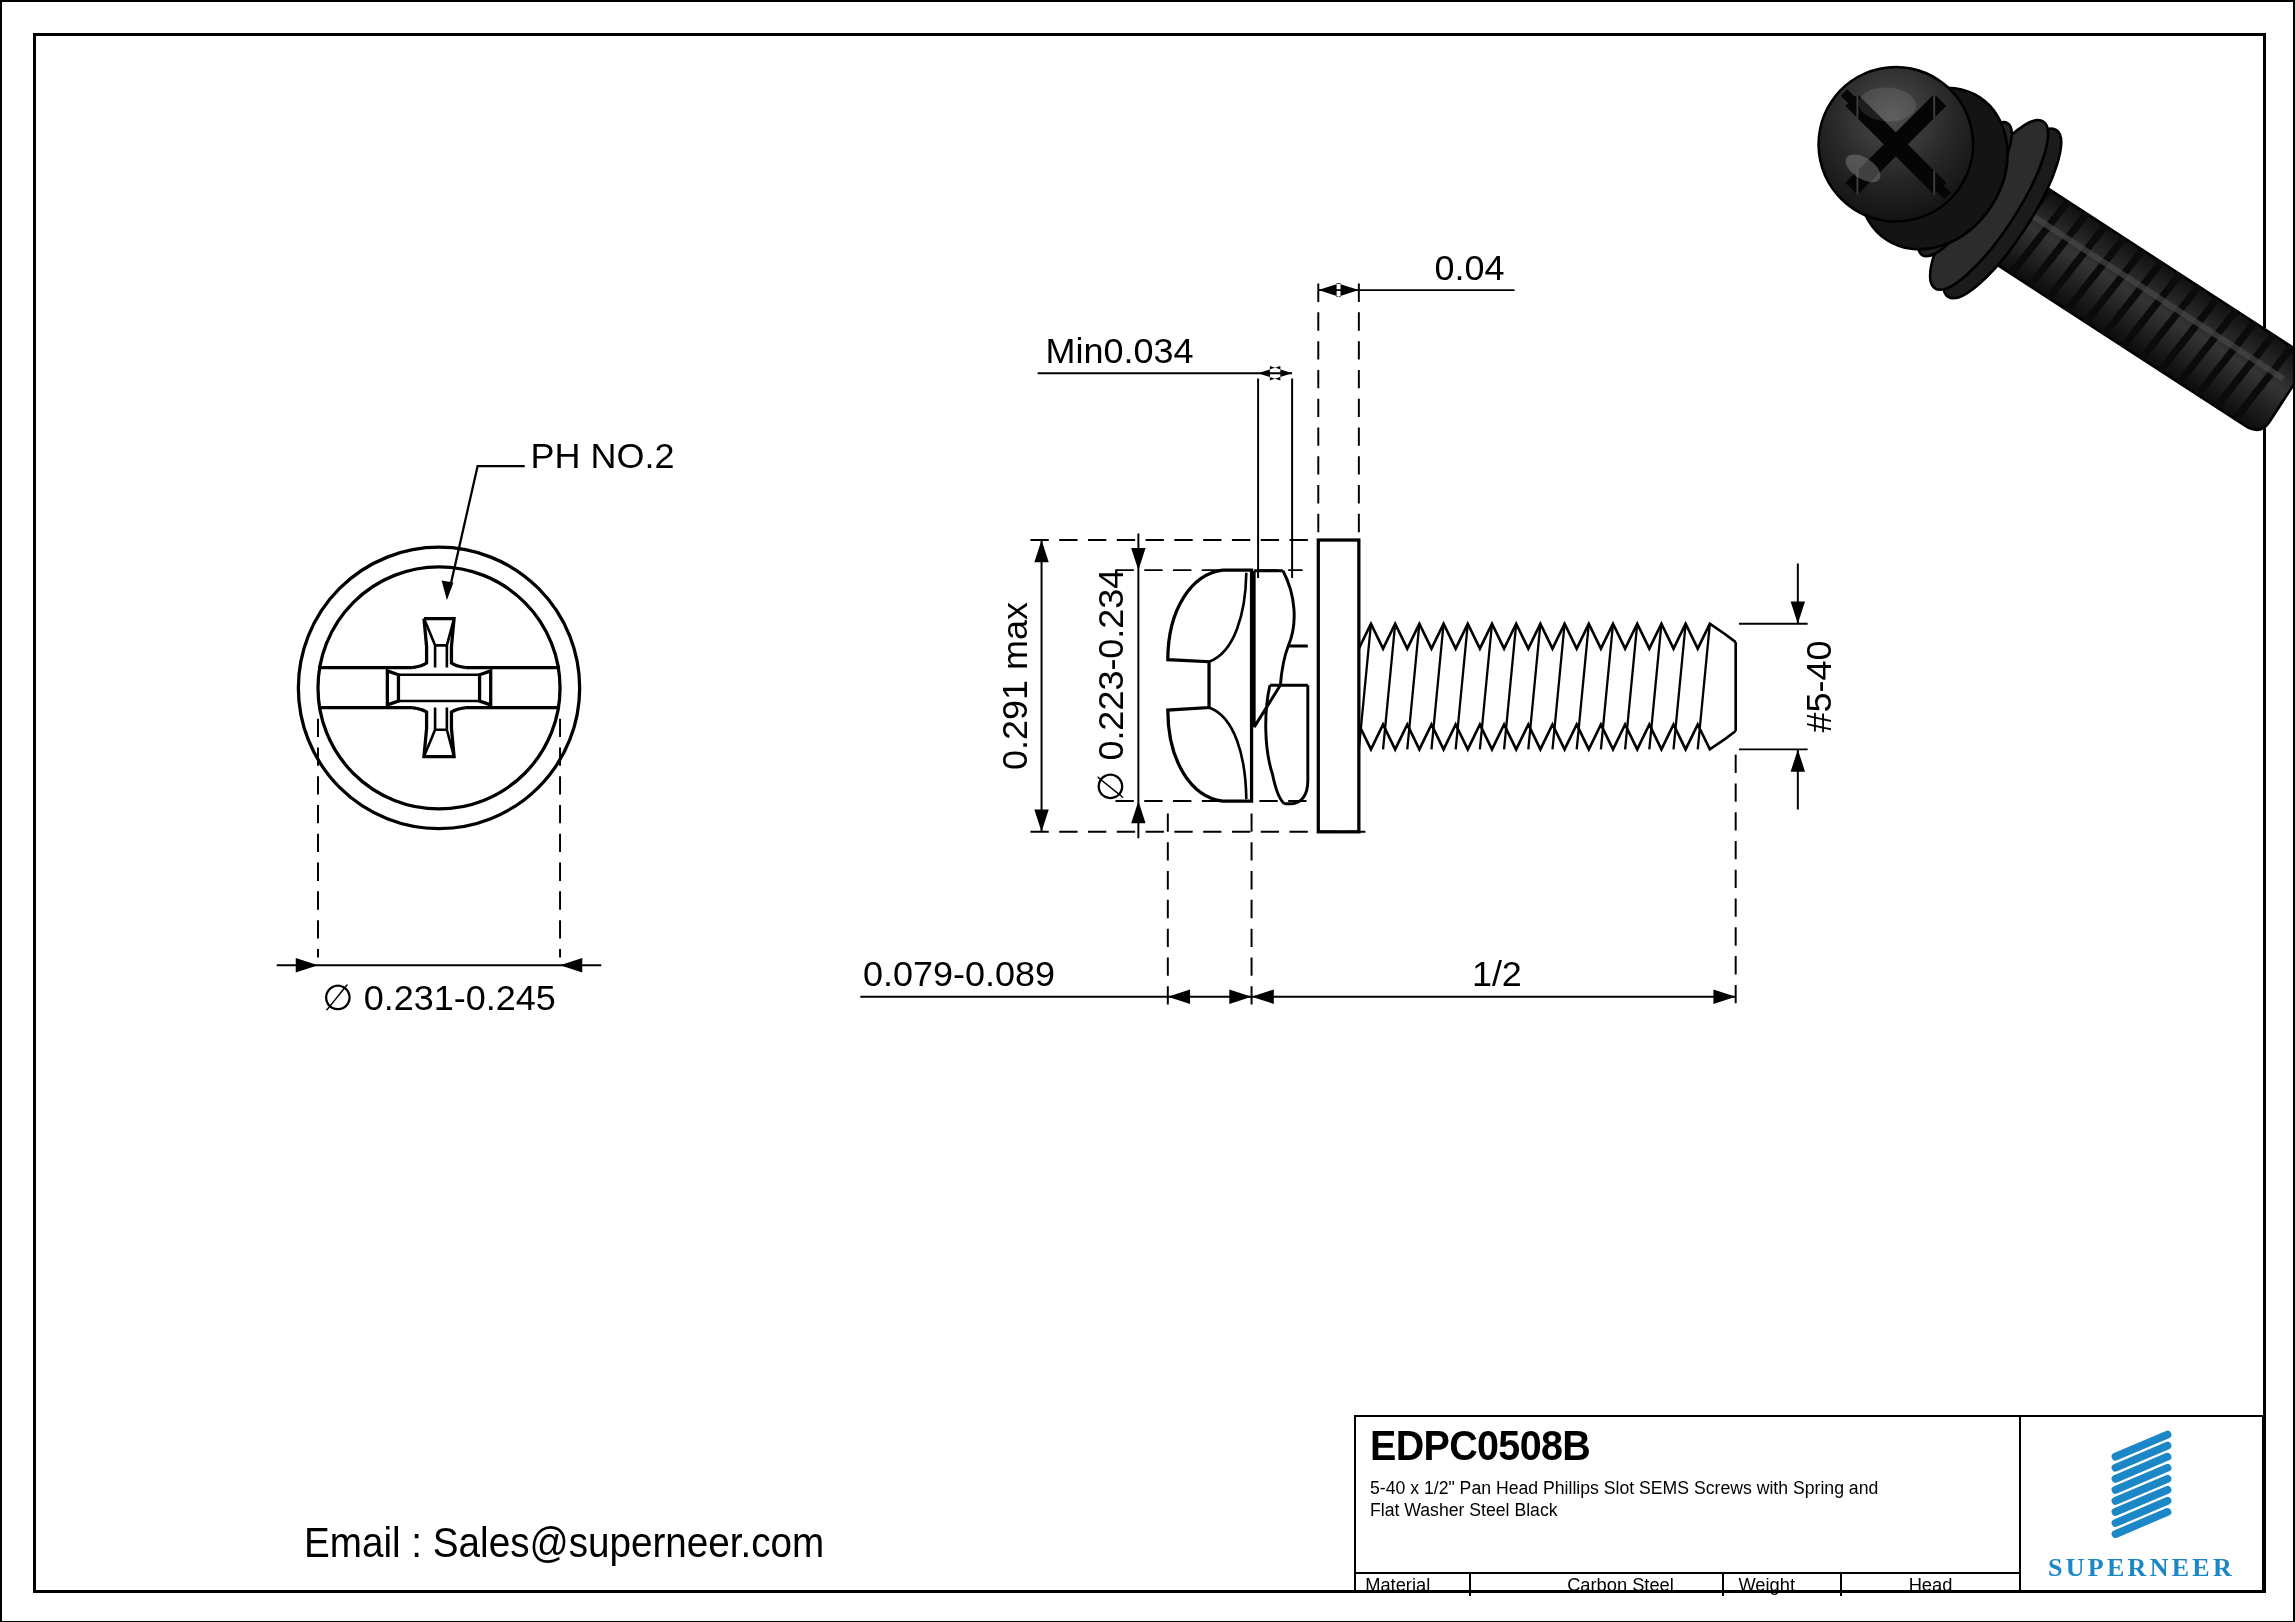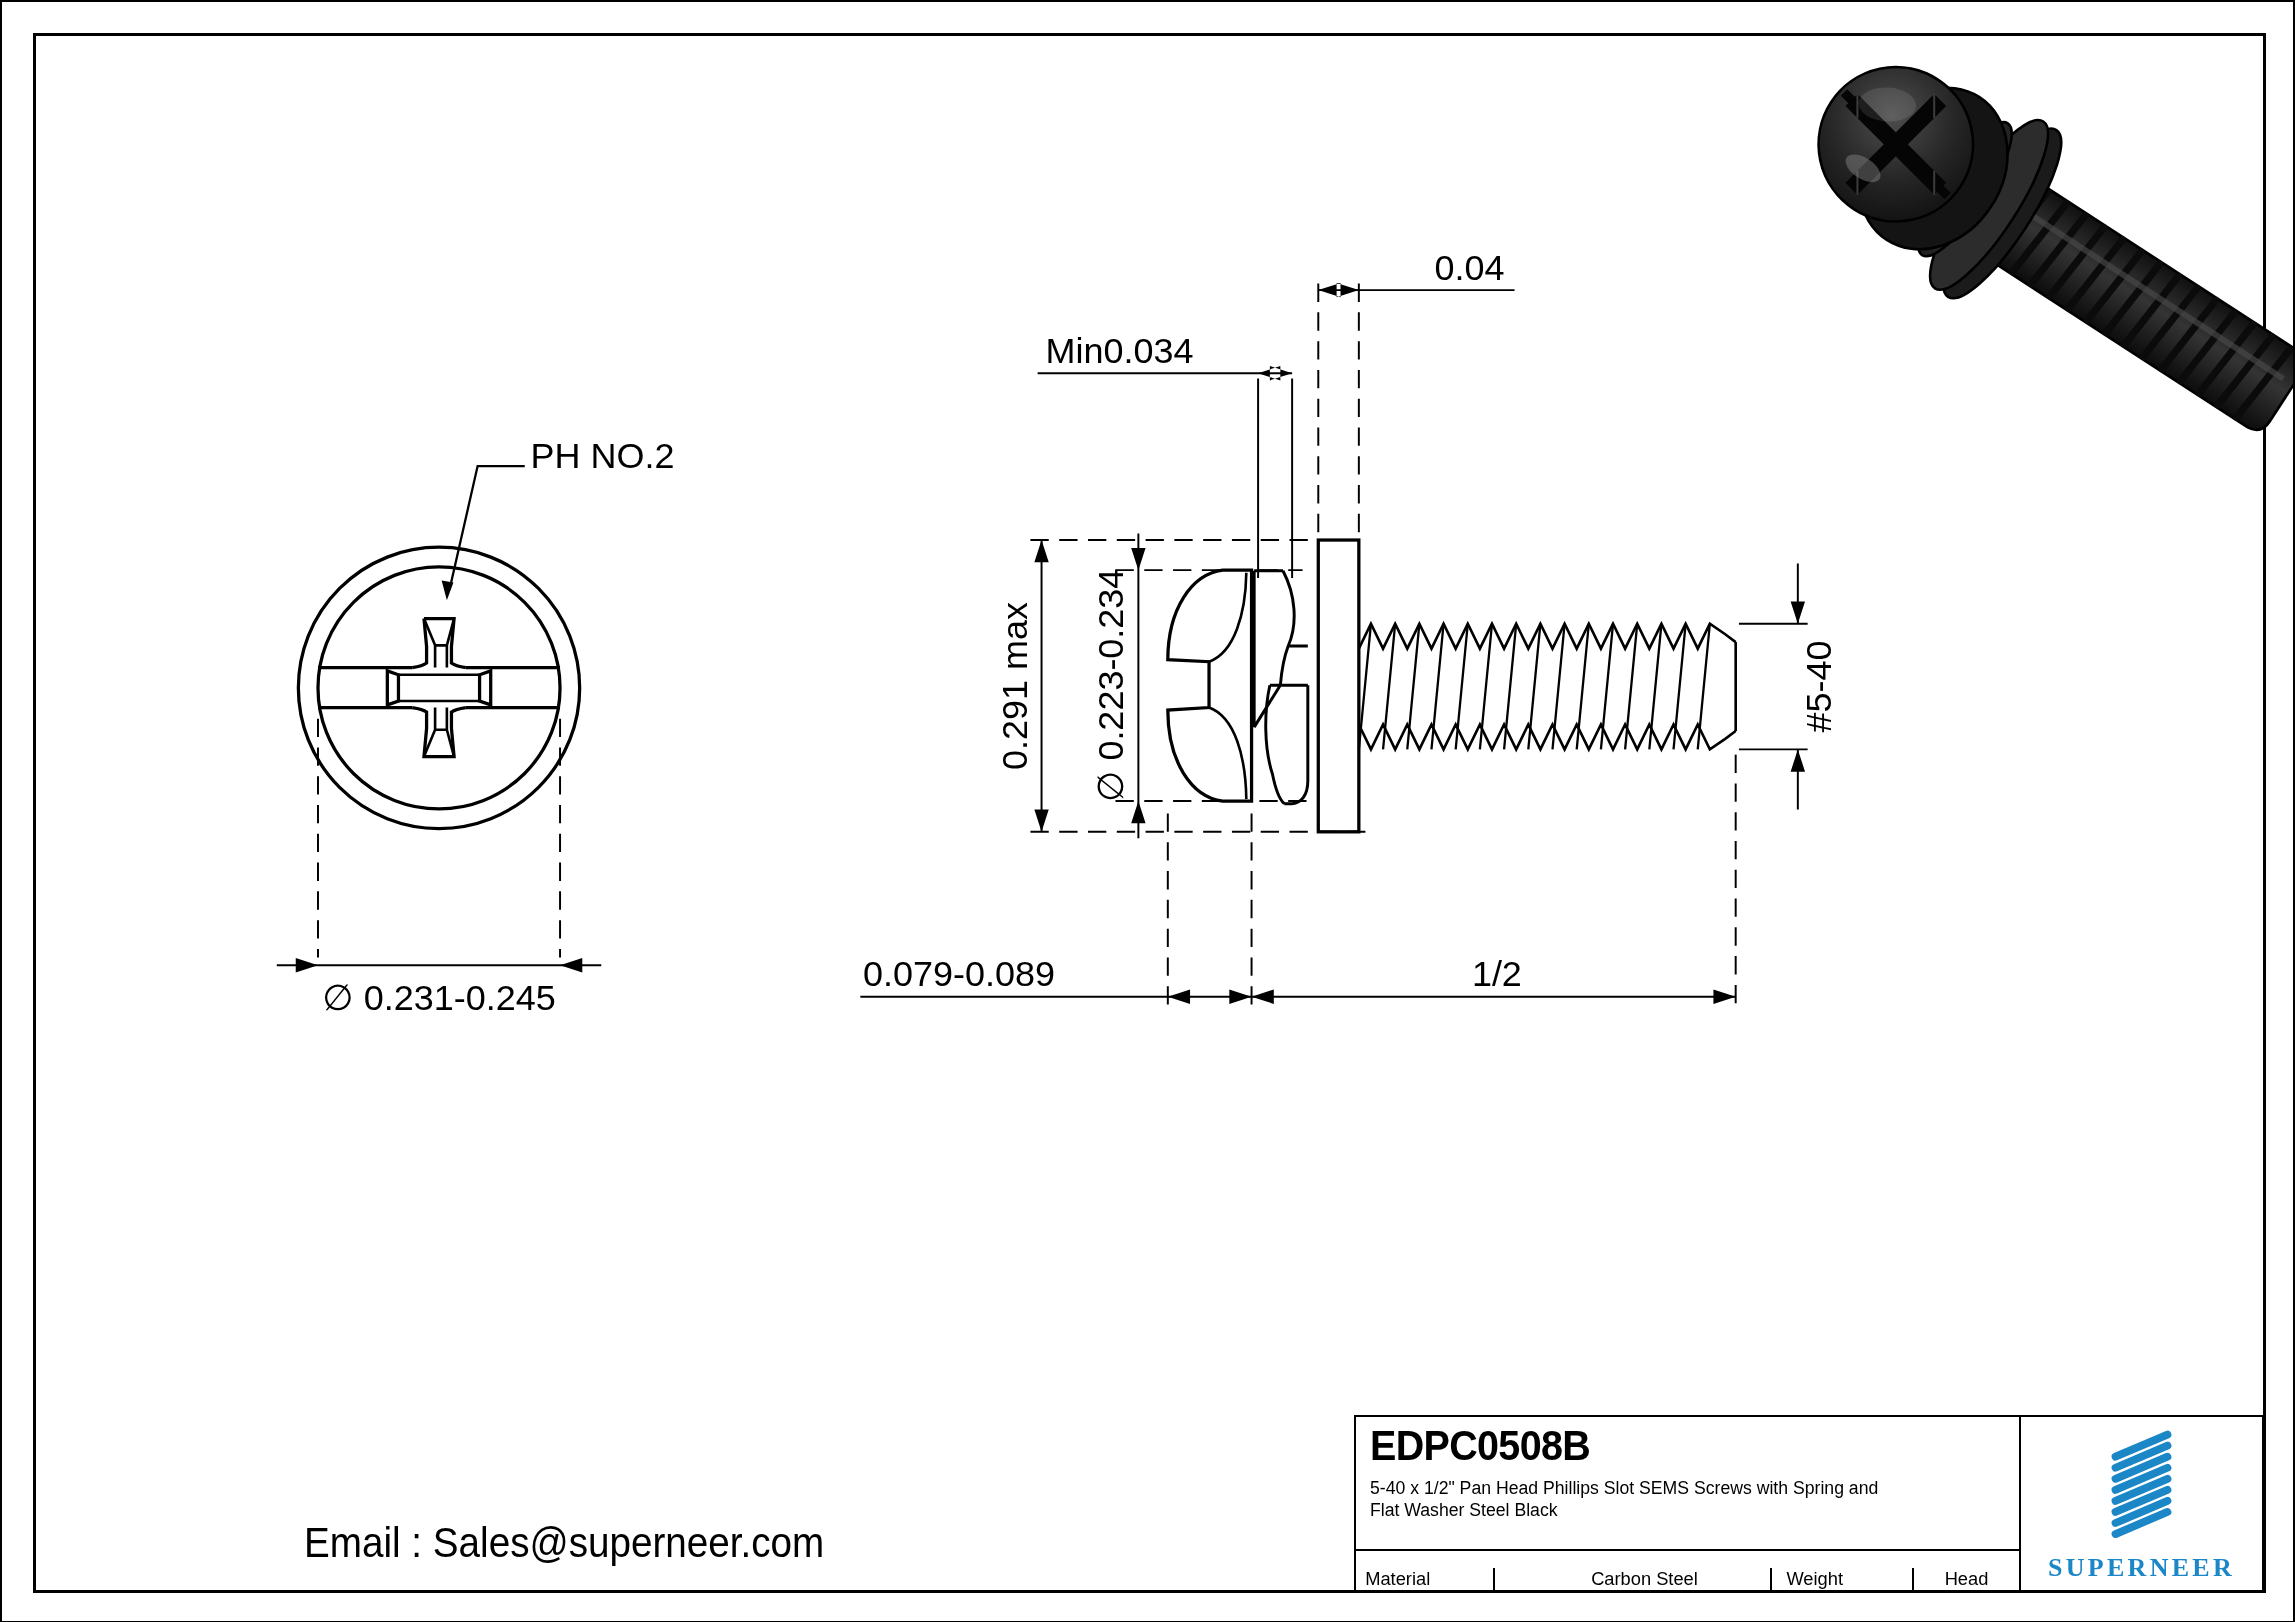--- a/index.html
+++ b/index.html
@@ -21,22 +21,22 @@
     position:absolute; left:1352px; top:1413px; width:910px; height:177px;
     border:2.6px solid #000; box-sizing:border-box; background:#fff; display:flex;
   }
   .tb-main { width:663px; display:flex; flex-direction:column; box-sizing:border-box; }
   .tb-desc { flex:1; padding:5.2px 0 0 14.4px; overflow:hidden;border-radius:30px; }
   .pn { font-size:42px; font-weight:bold; letter-spacing:-0.7px;
         transform:scaleX(.94); transform-origin:left top; white-space:nowrap; }
   .descline { font-size:18px; line-height:22px; transform:scaleX(.98);
         transform-origin:left top; white-space:nowrap; }
   .descline.first { margin-top:6.5px; }
-  .tb-row { height:41px; border-top:2.6px solid #000; display:flex; font-size:18.3px;
-        align-items:flex-end; box-sizing:border-box;gap:24px; }
+  .tb-row { height:18px; border-top:2.6px solid #000; display:flex; font-size:18.3px;
+        align-items:flex-start; box-sizing:border-box; }
   .cell { display:flex; align-items:center; box-sizing:border-box; }
   .c-label  { width:113px; padding-left:9.2px; }
   .c-val    { width:253px; border-left:2.6px solid #000; justify-content:center;padding-left:48px; }
   .c-finlab { width:118px; border-left:2.6px solid #000; padding-left:14.4px; }
   .c-flex   { flex:1; border-left:2.6px solid #000; justify-content:center; }
   .link { color:#1b87c7; }
   .tb-logo { flex:1; border-left:2.6px solid #000; display:flex; flex-direction:column;
         align-items:center; box-sizing:border-box;font-family:Liberation Serif, serif; }
   .brand { font-size:26px; font-weight:bold; letter-spacing:3.3px; color:#1b87c7;
         margin-top:14.4px; white-space:nowrap; }

